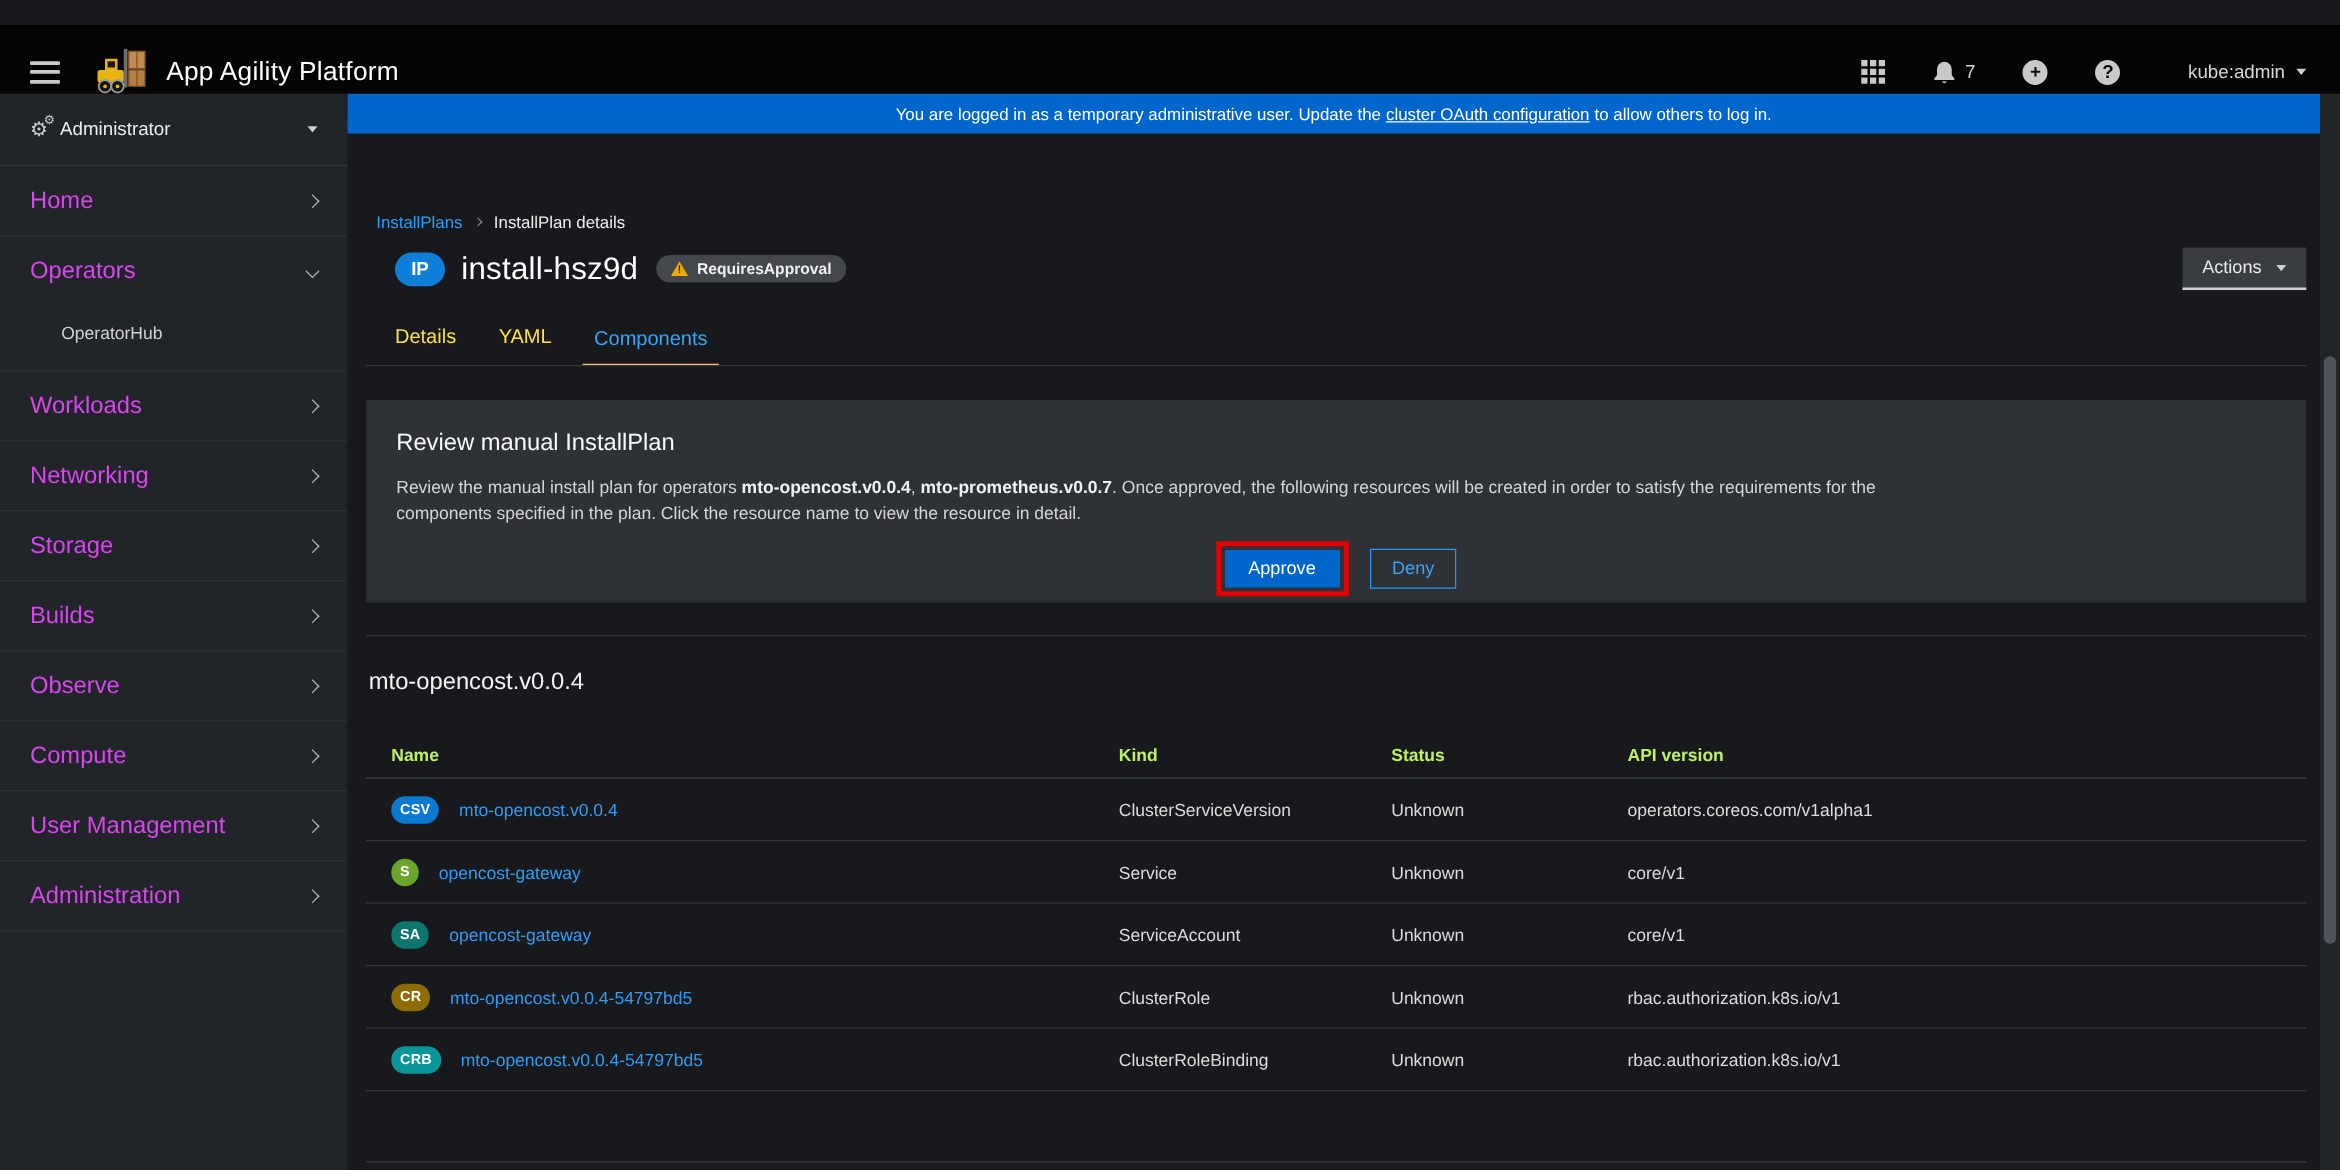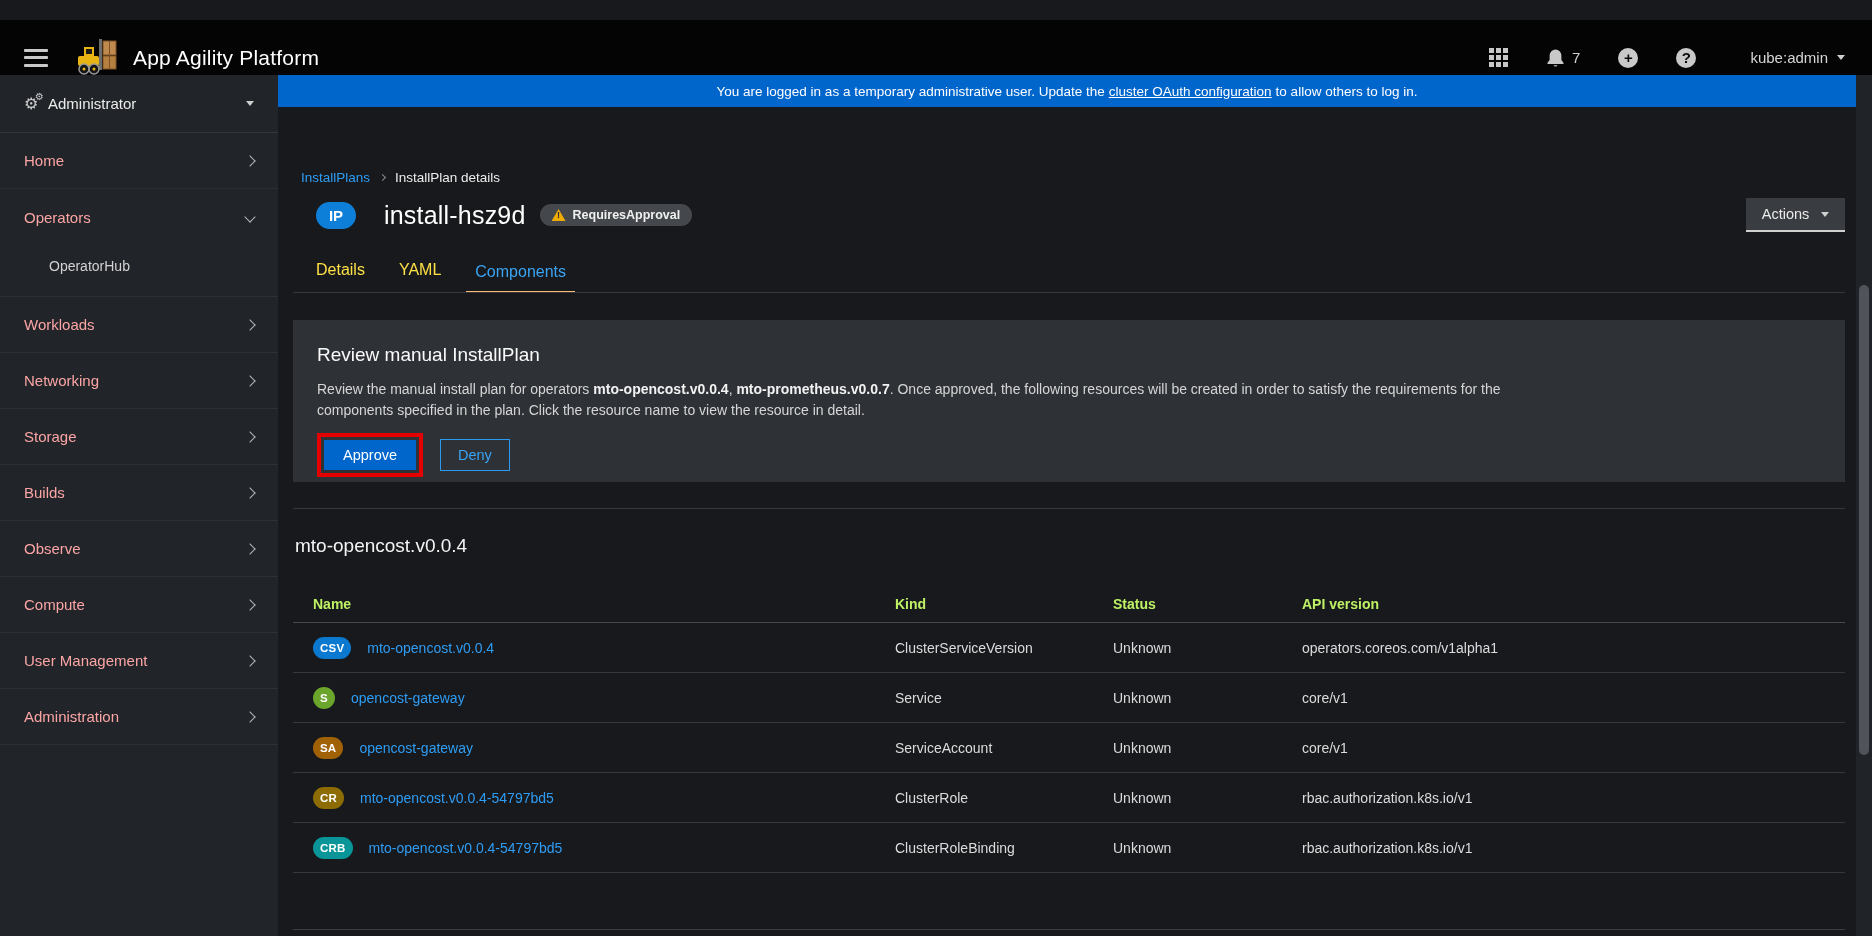--- a/index.html
+++ b/index.html
@@ -32,21 +32,21 @@
 
   
   .sidebar { position:absolute; left:0; top:75px; width:278px; height:861px; background:#212428; }
   .persp { height:58px; display:flex; align-items:center; padding:0 24px;
            border-bottom:1px solid #33363a; cursor:pointer; }
   .gears { color:#c9c9c9; font-size:16px; position:relative; width:24px; }
   .gears .g2 { position:absolute; font-size:10px; left:11px; top:-3px; }
   .persp-label { color:#ececec; font-size:15px; flex:1; }
   .nav-item { height:56px; display:flex; align-items:center; padding:0 24px;
               border-bottom:1px solid #2c2f33; cursor:pointer; }
-  .nav-label { color:#fca5a5; font-size:15px; flex:1; }
+  .nav-label { color:#d946ef; font-size:19px; flex:1; }
   .chev { width:8px; height:8px; border-right:1.8px solid #b4b6b8; border-bottom:1.8px solid #b4b6b8; }
   .chev.right { transform:rotate(-45deg); }
   .chev.down  { transform:rotate(45deg); }
   .subnav { padding:2px 0 12px 0; border-bottom:1px solid #2c2f33; }
   .sub-item { height:37px; display:flex; align-items:center; padding-left:49px;
               color:#d2d2d2; font-size:14px; cursor:pointer; }
   .sub-item.selected { margin-left:23px; padding-left:22px; background:#3b3e43;
                        border-left:4px solid #2b9af3; color:#fff; }
   .nav-group { border-bottom:0; }
 
@@ -92,21 +92,21 @@
               padding-left:14px; }
   .tab { font-size:16px; color:#fde047; padding:10px 9px; margin-right:16px;
          cursor:pointer; border-bottom:3px solid transparent; }
   .tab.active { color:#3aa4f5; border-bottom:1px solid #fdba74; }
 
   .review-card { position:absolute; left:15px; top:213px; width:1552px; height:162px;
                  background:#2e3135; padding:24px 24px 0 24px; }
   .review-title { color:#fafafa; font-size:19px; font-weight:400; }
   .review-desc { color:#d6d6d6; font-size:14px; line-height:21px; margin-top:13px; max-width:1232px; }
   .review-desc b { color:#f2f2f2; }
-  .btn-row { display:flex; align-items:center; margin-top:12px; }
+  .btn-row { display:flex; align-items:center; margin-top:12px;justify-content:center; }
   .approve-wrap { border:4px solid #e40000; padding:3px; display:inline-block; }
   .btn-approve { background:#0066cc; color:#fff; border:0; font-size:14.5px;
                  padding:7px 19px; cursor:pointer; }
   .btn-deny { background:transparent; color:#3aa4f5; border:1px solid #2b9af3; font-size:14.5px;
               padding:7px 17px; margin-left:17px; cursor:pointer; }
 
   .section-divider { position:absolute; left:15px; top:401px; width:1552px; height:1px; background:#34373c; }
   .section-heading { position:absolute; left:17px; top:428px; color:#f4f4f4; font-size:19px; font-weight:400; }
 
   .comp-table { position:absolute; left:15px; top:479px; width:1552px; }
@@ -253,21 +253,21 @@
 
 
     <div class="breadcrumb">
       <span class="crumb-link">InstallPlans</span>
       <span class="crumb-sep"></span>
       <span class="crumb-current">InstallPlan details</span>
     </div>
 
     <div class="title-row">
       <span class="res-pill">IP</span>
-      <h1 class="page-title" style="margin:0 0 0 28px;">install-hsz9d</h1>
+      <h1 class="page-title" style="margin:0 0 0 13px;">install-hsz9d</h1>
       <span class="ra-badge">
         <span class="warn-tri"></span>
         <span class="ra-text">RequiresApproval</span>
       </span>
       <button class="actions-btn">
         <span>Actions</span>
         <span class="caret-down"></span>
       </button>
     </div>
 
@@ -316,21 +316,21 @@
           <span class="res-badge" style="background-color: rgb(107, 165, 44);">S</span>
           <span class="res-link">opencost-gateway</span>
         </div>
         <div class="cell">Service</div>
         <div class="cell">Unknown</div>
         <div class="cell">core/v1</div>
       </div>
 
       <div class="t-row">
         <div class="name-cell">
-          <span class="res-badge" style="background-color: #a16207;">SA</span>
+          <span class="res-badge" style="background-color: #0f766e;">SA</span>
           <span class="res-link">opencost-gateway</span>
         </div>
         <div class="cell">ServiceAccount</div>
         <div class="cell">Unknown</div>
         <div class="cell">core/v1</div>
       </div>
 
       <div class="t-row">
         <div class="name-cell">
           <span class="res-badge" style="background-color: rgb(141, 108, 5);">CR</span>

